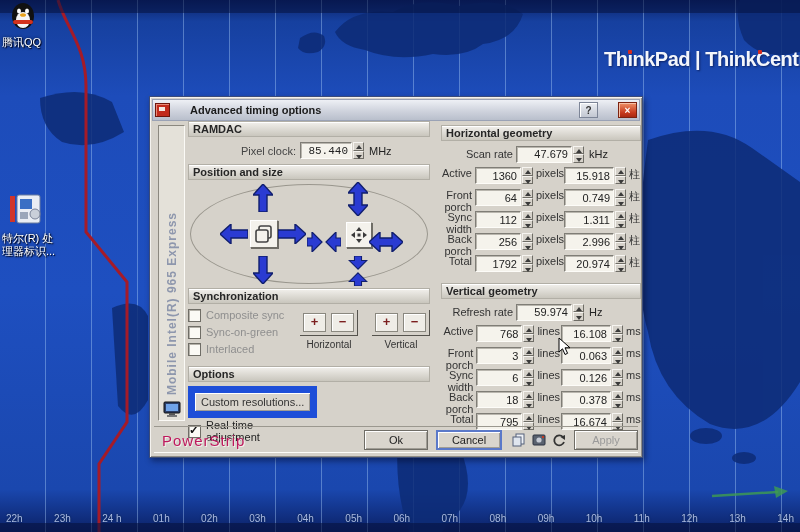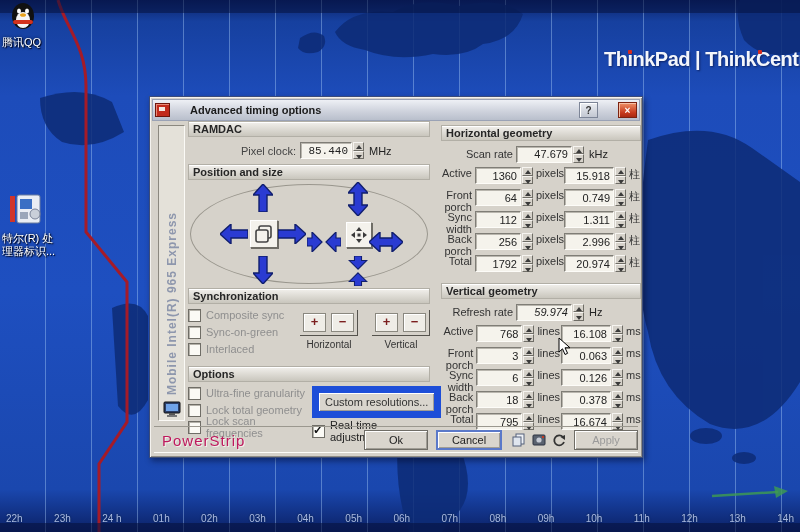--- a/index.html
+++ b/index.html
@@ -299,34 +299,20 @@
               <span class="pm-btn">+</span>
               <span class="pm-btn">−</span>
             </div>
             <div class="hv-lbl">Vertical</div>
           </div>
         </div>
       </div>
 
       <div class="sec-hd">Options</div>
       <div class="opt-area">
-        <div class="chk-col">
-          <label class="chk-row">
-            <span class="chk"></span>
-            <span class="chk-lbl dis">Ultra-fine granularity</span>
-          </label>
-          <label class="chk-row">
-            <span class="chk"></span>
-            <span class="chk-lbl dis">Lock total geometry</span>
-          </label>
-          <label class="chk-row">
-            <span class="chk"></span>
-            <span class="chk-lbl dis">Lock scan frequencies</span>
-          </label>
-        </div>
         <div class="opt-right">
           <button class="push-btn">Custom resolutions...</button>
           <label class="chk-row">
             <span class="chk checked"></span>
             <span class="chk-lbl">Real-time adjustment</span>
           </label>
         </div>
       </div>
     </div>
 
@@ -437,21 +423,21 @@
               <span class="udbtn down"></span>
             </span>
           </span>
         <span class="geo-unit last">柱</span>
       </div>
 
       <div class="sec-hd" style="margin-top:6px;">Vertical geometry</div>
       <div class="rate-row">
         <span class="geo-label" style="width:72px;">Refresh rate</span>
         <span class="spin">
-          <span class="spin-val sunken" style="width:48px;font-style:italic;">59.974</span>
+          <span class="spin-val sunken" style="width:48px;">59.974</span>
           <span class="updown">
               <span class="udbtn up"></span>
               <span class="udbtn down"></span>
             </span>
         </span>
         <span style="margin-left:5px;">Hz</span>
       </div>
 
       <div class="geo-row">
         <span class="geo-label">Active</span>

